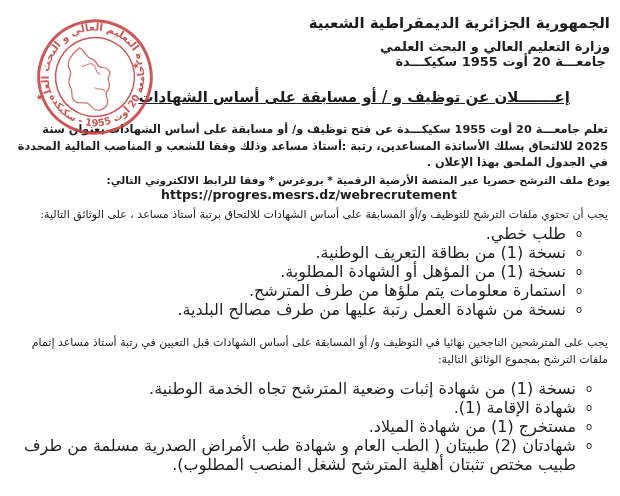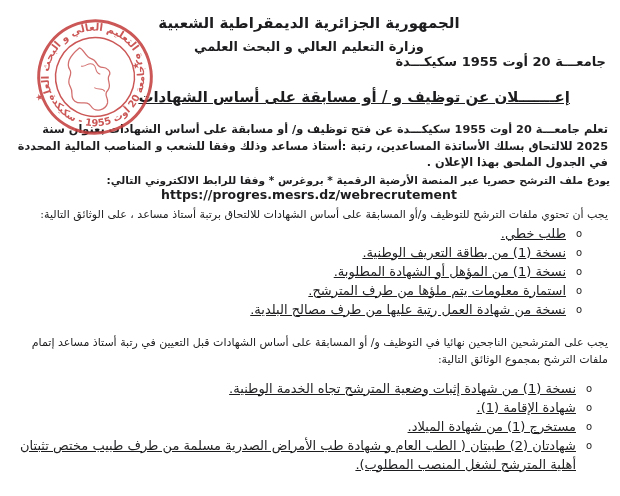--- a/index.html
+++ b/index.html
@@ -8,21 +8,21 @@
     font-family: "DejaVu Sans", sans-serif;
     background:#ffffff;
     color:#1d1d1f;
     direction:rtl;
     overflow:hidden;
     position:relative;
   }
   .page { width:620px; height:496px; position:relative; padding:10px 10px 0 8px; }
 
   
-  .header { text-align:center; padding-top:4px; }
+  .header { padding-top:4px; }
   .header-line1 { font-size:15px; font-weight:bold; letter-spacing:0; }
   .header-line2 { font-size:13px; font-weight:bold; margin-top:7px; }
   .university-line { text-align:right; font-size:13px; font-weight:600; margin-top:0; padding-right:4px; }
 
   
   .stamp {
     position:absolute; left:26px; top:8px; width:138px; height:138px;
     transform:rotate(-18deg); opacity:0.88; pointer-events:none;
   }
 
@@ -33,21 +33,21 @@
   
   .intro {
     margin:13px 2px 0 4px; font-size:11.3px; font-weight:bold;
     line-height:16.5px; text-align:right;
   }
   .submit-line { font-size:10.6px; font-weight:bold; margin-top:2px; }
   .url-line { text-align:center; font-size:12.5px; font-weight:bold; margin-top:1px; direction:ltr; }
 
   
   .docs-intro { margin:5px 2px 0 4px; font-size:11px; line-height:15px; text-align:right; }
-  ul.doc-list { list-style:none; font-size:13px; line-height:19px; margin-top:2px;text-decoration:underline; }
+  ul.doc-list { list-style:none; font-size:16px; line-height:19px; margin-top:2px; }
   ul.doc-list.first { margin-right:28px; }
   ul.doc-list.second { margin-right:18px; margin-top:11px; }
   ul.doc-list li { padding-right:16px; position:relative; max-width:575px; }
   ul.doc-list li::before {
     content:"o"; position:absolute; right:0; top:0;
     font-size:10px; line-height:19px; font-weight:normal;
   }
   .final-intro { margin:15px 2px 0 4px; font-size:11px; line-height:17px; text-align:right; }
 </style>
 </head>

